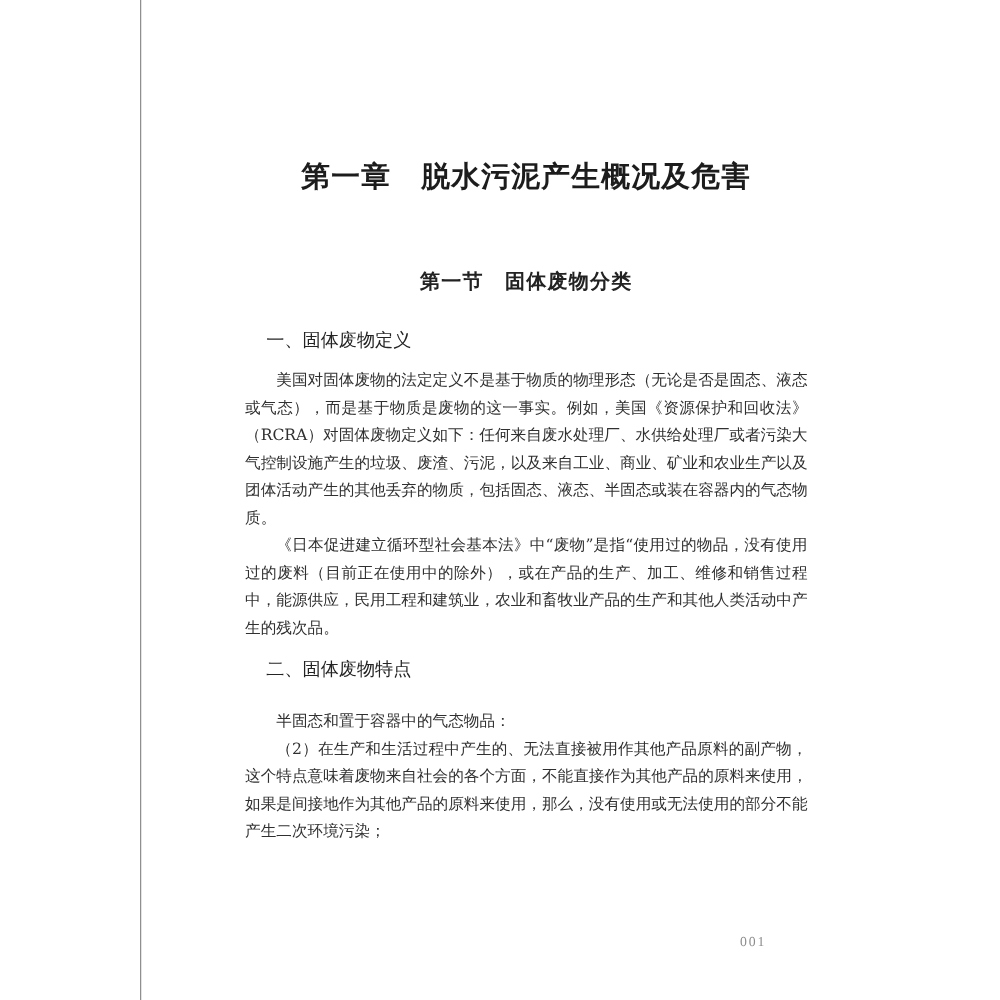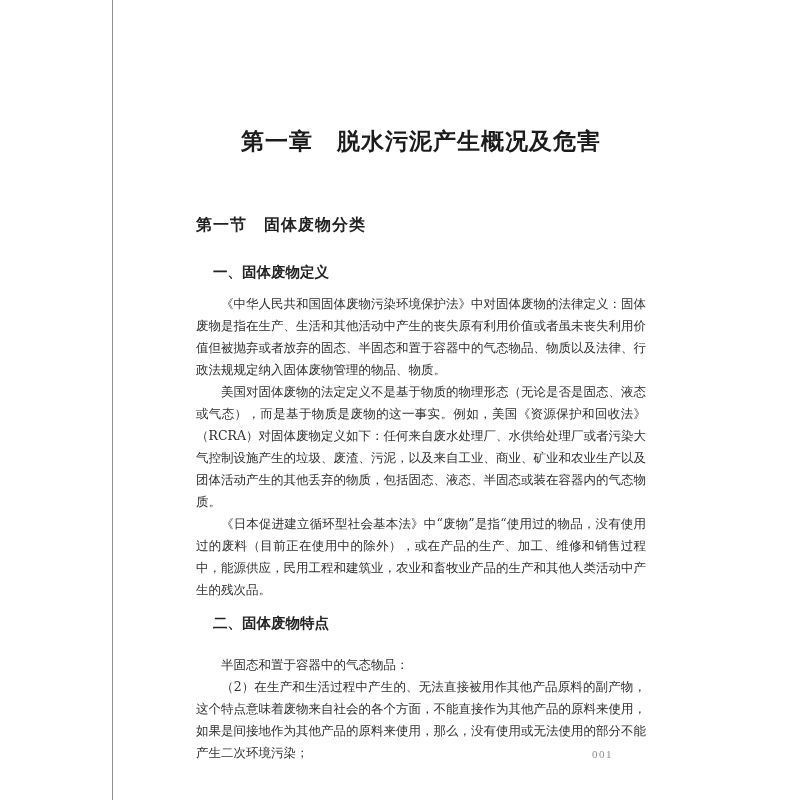--- a/index.html
+++ b/index.html
@@ -36,34 +36,34 @@
     text-align: center;
     font-size: 23px;
     font-weight: bold;
     color: #1c1c1c;
     letter-spacing: 1px;
     font-family: "DejaVu Serif", "Liberation Serif", serif;
   }
 
   .section-title {
     margin-top: 58px;
-    text-align: left;
+    text-align: center;
     font-size: 16px;
     font-weight: bold;
     color: #222222;
     letter-spacing: 1px;
     font-family: "DejaVu Sans", "Liberation Sans", sans-serif;
   }
 
   .sub-heading {
     margin-top: 27px;
     margin-bottom: 11px;
     padding-left: 17px;
     font-size: 14.5px;
-    font-weight: bold;
+    font-weight: normal;
     color: #242424;
     font-family: "DejaVu Sans", "Liberation Sans", sans-serif;
   }
 
   .sub-heading.second {
     margin-top: 13px;
     margin-bottom: 21px;
   }
 
   .body-text p {
@@ -94,21 +94,20 @@
 
   <div class="content-col">
 
     <div class="chapter-title">第一章　脱水污泥产生概况及危害</div>
 
     <div class="section-title">第一节　固体废物分类</div>
 
     <div class="sub-heading">一、固体废物定义</div>
 
     <div class="body-text">
-      <p>《中华人民共和国固体废物污染环境保护法》中对固体废物的法律定义：固体废物是指在生产、生活和其他活动中产生的丧失原有利用价值或者虽未丧失利用价值但被抛弃或者放弃的固态、半固态和置于容器中的气态物品、物质以及法律、行政法规规定纳入固体废物管理的物品、物质。</p>
       <p>美国对固体废物的法定定义不是基于物质的物理形态（无论是否是固态、液态或气态），而是基于物质是废物的这一事实。例如，美国《资源保护和回收法》（RCRA）对固体废物定义如下：任何来自废水处理厂、水供给处理厂或者污染大气控制设施产生的垃圾、废渣、污泥，以及来自工业、商业、矿业和农业生产以及团体活动产生的其他丢弃的物质，包括固态、液态、半固态或装在容器内的气态物质。</p>
       <p>《日本促进建立循环型社会基本法》中“废物”是指“使用过的物品，没有使用过的废料（目前正在使用中的除外），或在产品的生产、加工、维修和销售过程中，能源供应，民用工程和建筑业，农业和畜牧业产品的生产和其他人类活动中产生的残次品。</p>
     </div>
 
     <div class="sub-heading second">二、固体废物特点</div>
 
     <div class="body-text">
       <p>半固态和置于容器中的气态物品：</p>
       <p>（2）在生产和生活过程中产生的、无法直接被用作其他产品原料的副产物，这个特点意味着废物来自社会的各个方面，不能直接作为其他产品的原料来使用，如果是间接地作为其他产品的原料来使用，那么，没有使用或无法使用的部分不能产生二次环境污染；</p>
 

